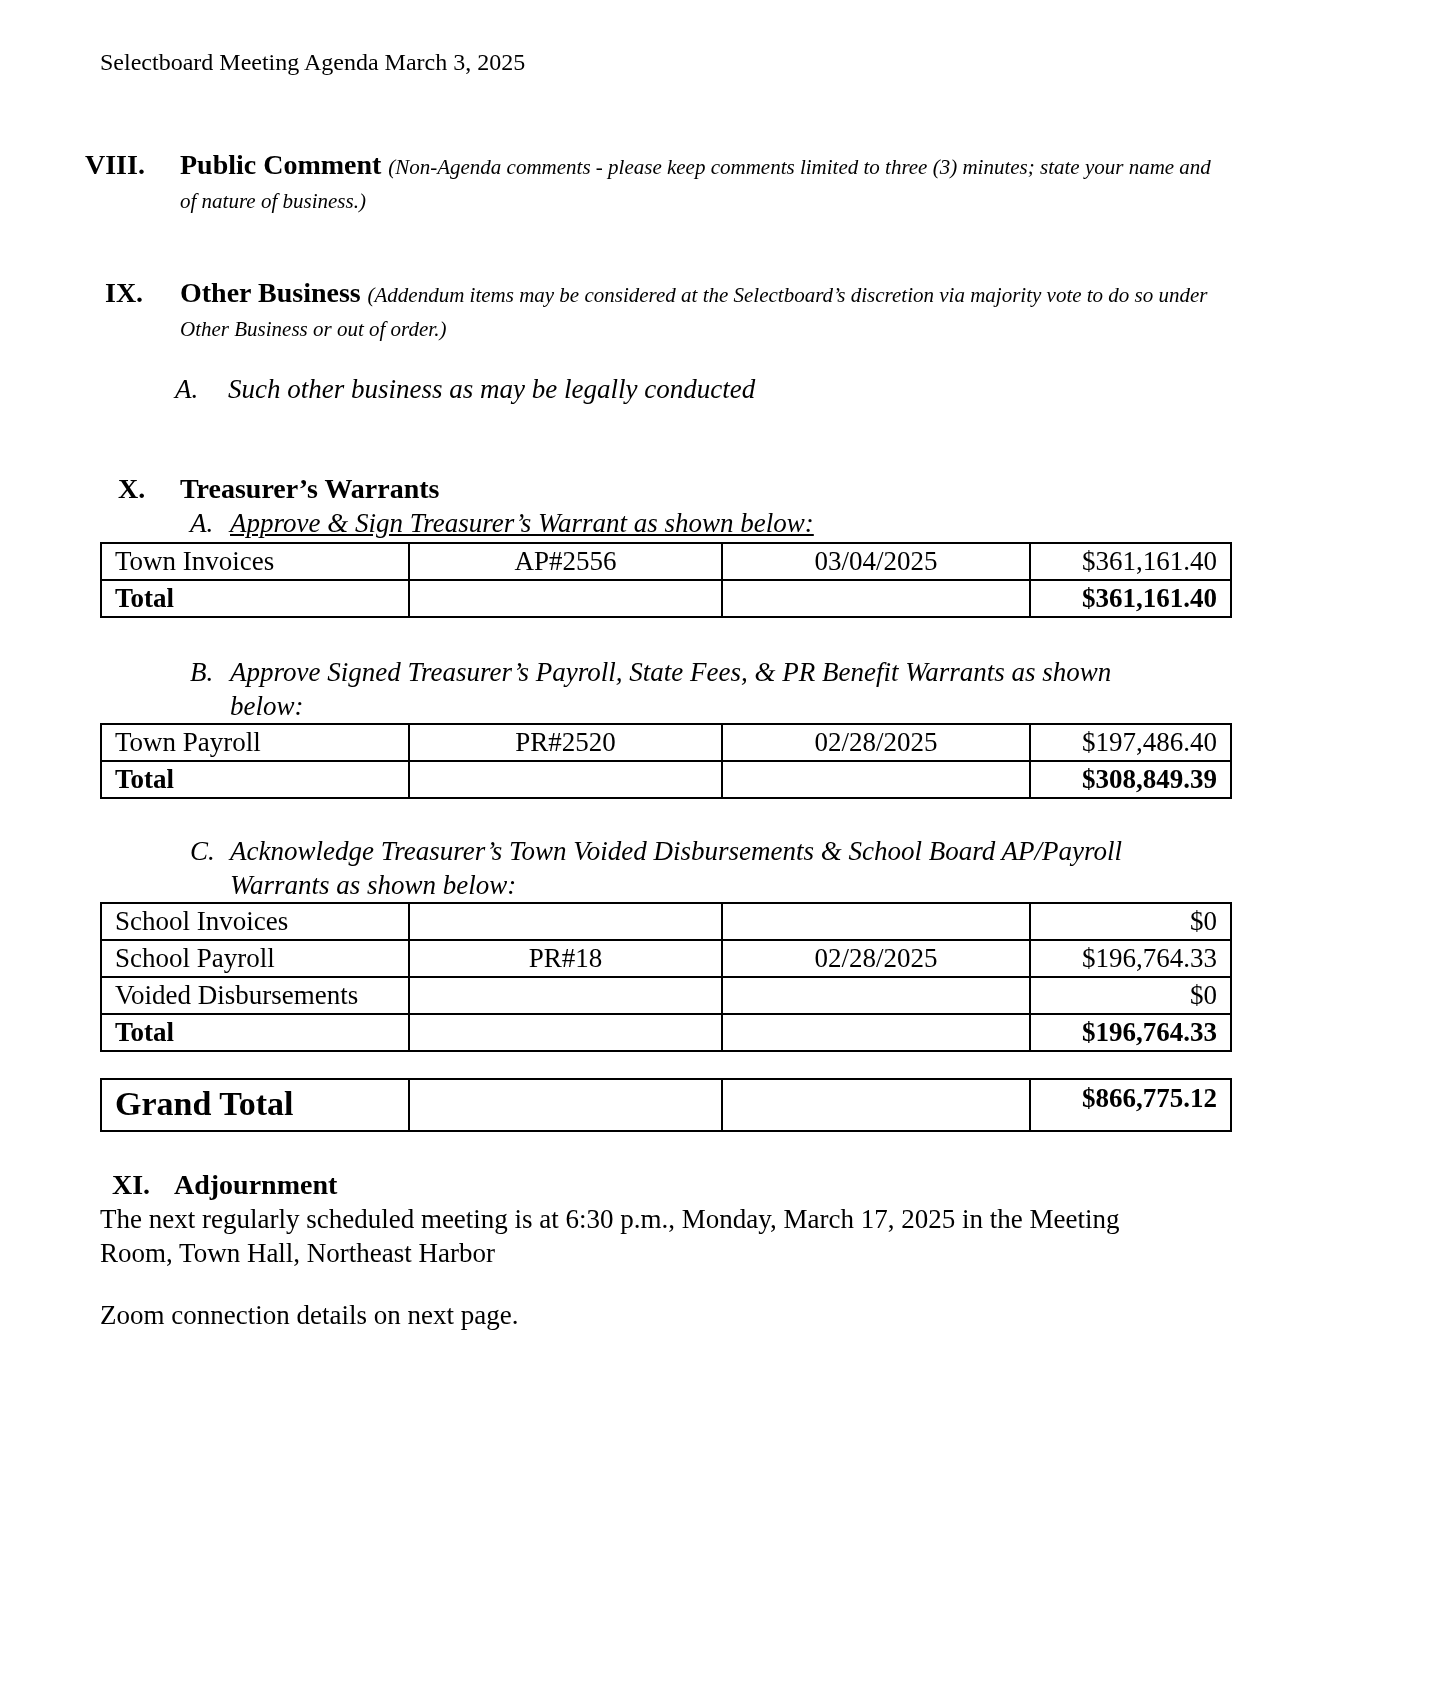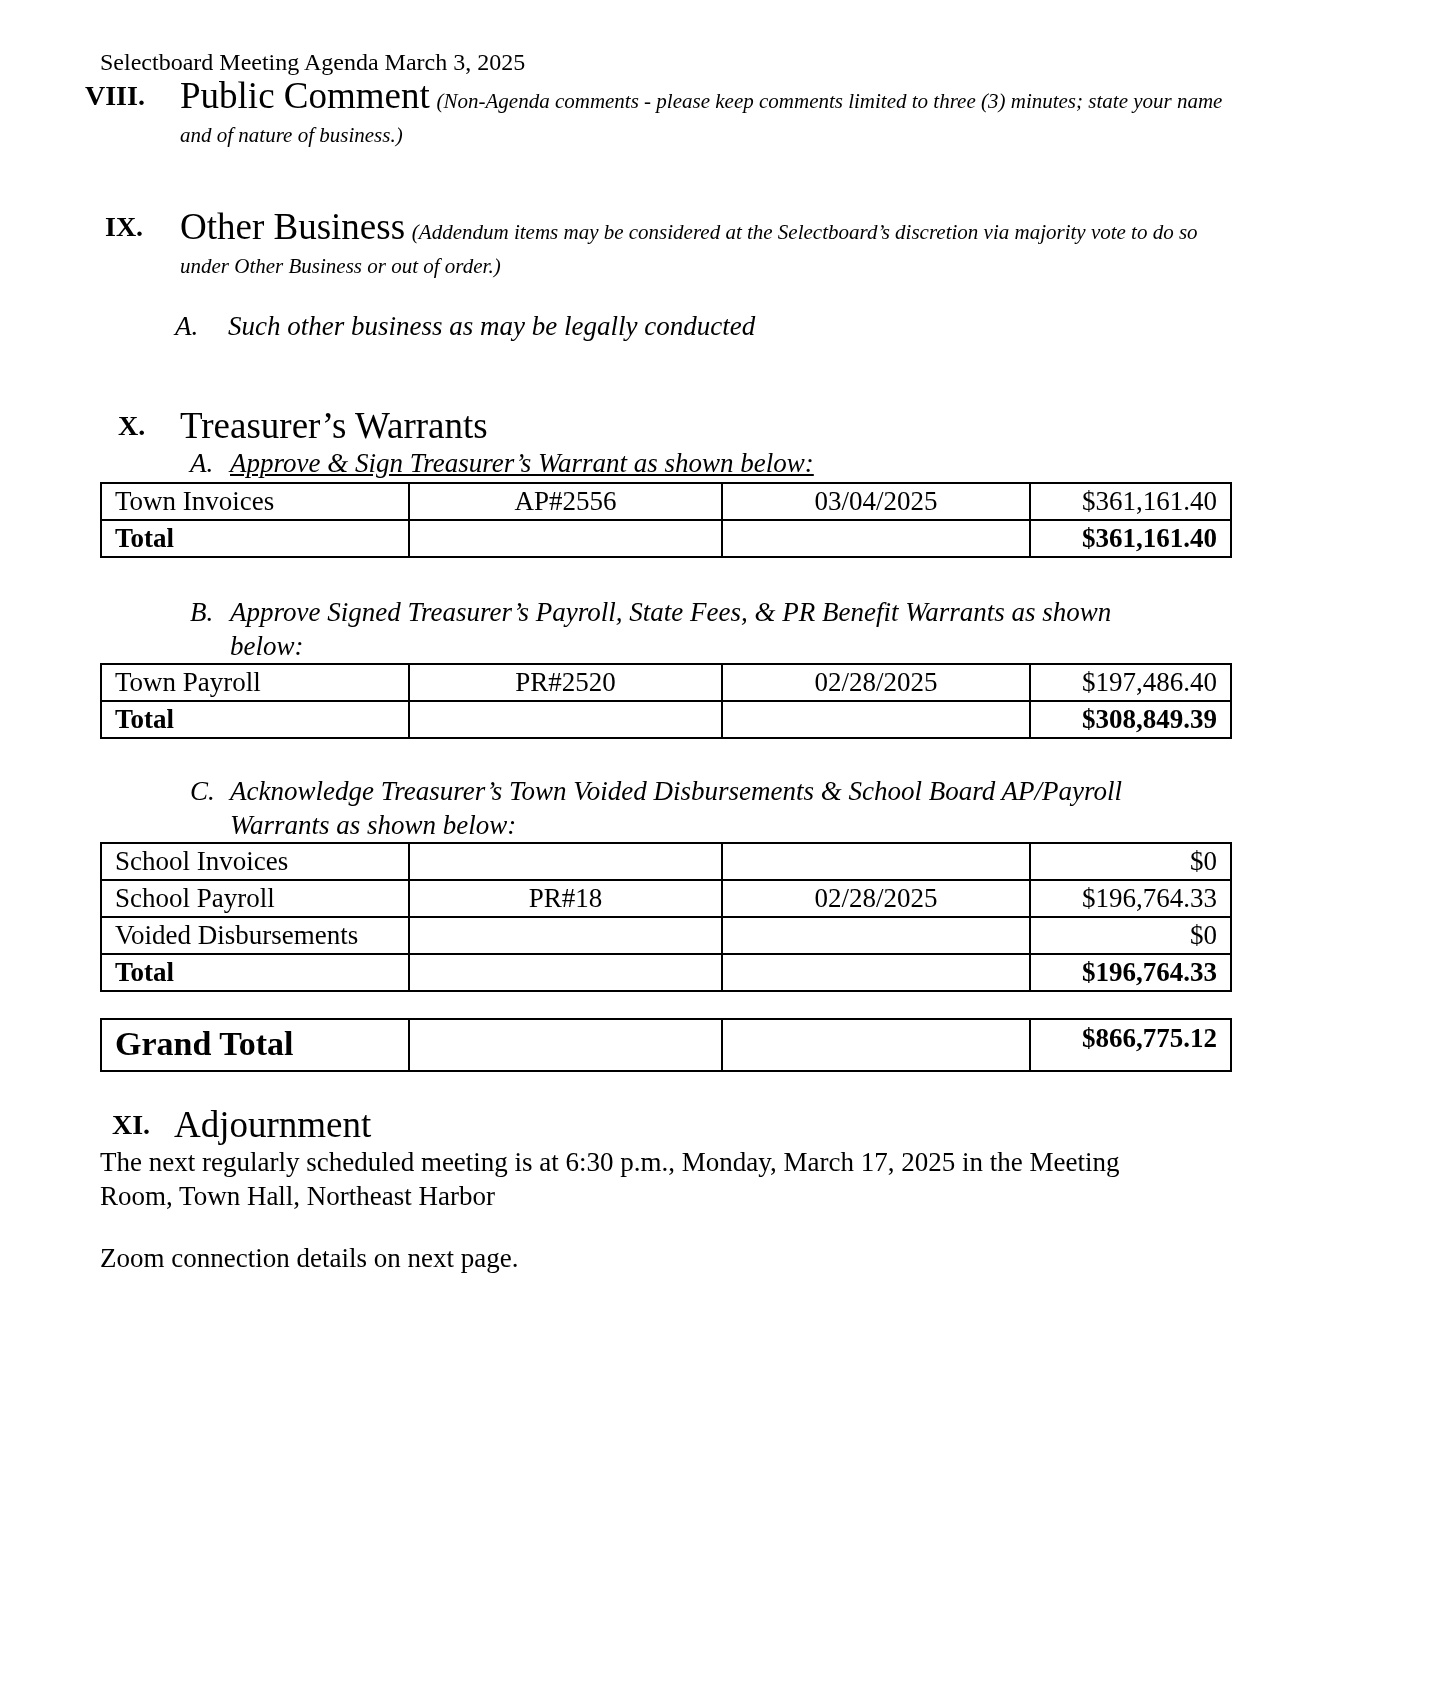--- a/index.html
+++ b/index.html
@@ -19,24 +19,24 @@
   }
   .doc-title { font-size: 24px; }
 
   .section { display: flex; align-items: flex-start; }
   .numeral { font-weight: bold; font-size: 28px; flex: 0 0 auto; box-sizing: border-box; }
   .n-viii { margin-left: -15px; width: 95px; }
   .n-ix   { margin-left: 5px;   width: 75px; }
   .n-x    { margin-left: 18px;  width: 62px; }
   .n-xi   { margin-left: 12px;  width: 62px; }
   .sec-content { flex: 1 1 auto; }
-  .sec-title { font-weight: normal; font-size: 37px; }
+  .sec-title { font-weight: bold; font-size: 28px; }
   .sec-note { font-style: italic; font-size: 21px; line-height: 27px; }
 
-  .sec-viii { }
+  .sec-viii { margin-top: 69px; }
   .sec-ix   { margin-top: 60px; }
   .ob-item  { margin-top: 28px; margin-left: 75px; display: flex; font-style: italic; }
   .ob-item .sub-label { flex: 0 0 53px; }
   .sec-x    { margin-top: 66px; }
   .sec-xi   { margin-top: 36px; }
 
   .subhead { margin-left: 90px; display: flex; font-style: italic; }
   .subhead .sub-label { flex: 0 0 40px; }
   .subhead .sub-text { flex: 1 1 auto; }
   .underline { text-decoration: underline; }

